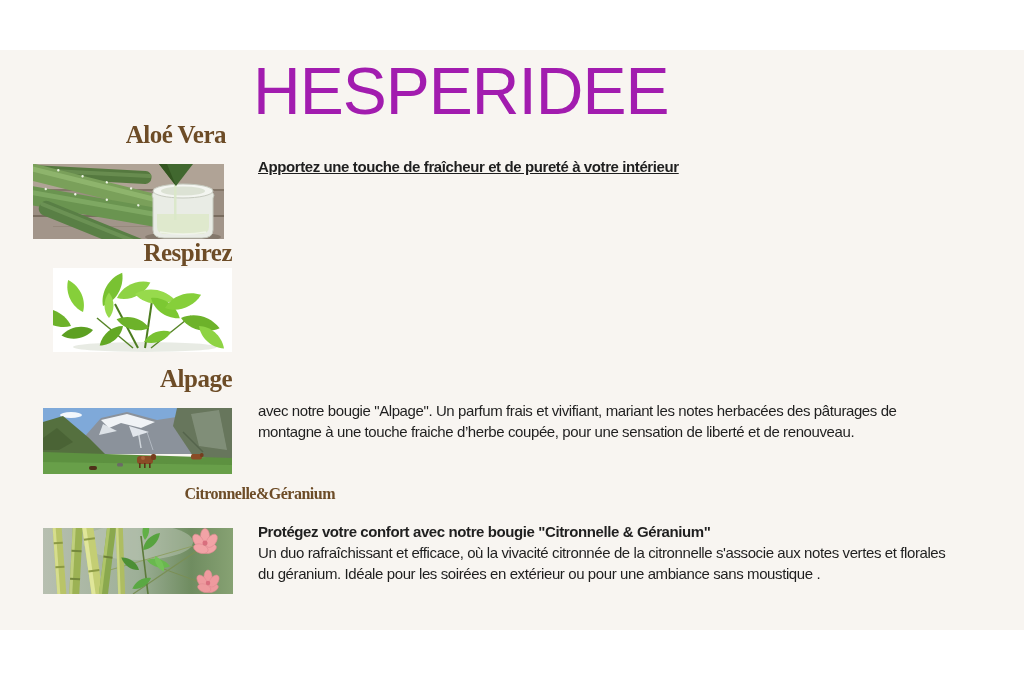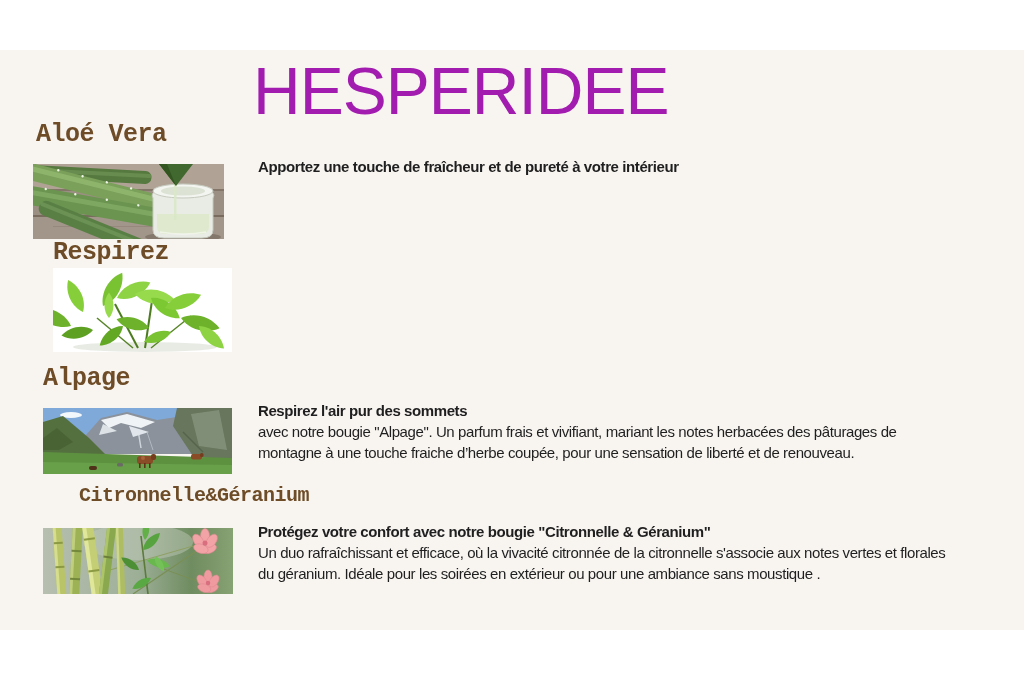--- a/index.html
+++ b/index.html
@@ -10,40 +10,40 @@
   .band{
     position:absolute;left:0;top:50px;width:1024px;height:580px;
     background:#f8f5f1;
   }
   .page-title{
     position:absolute;left:253px;top:58px;
     font-size:66px;font-weight:400;color:#a21caf;letter-spacing:-1px;
     line-height:1;white-space:nowrap;
   }
   .sec-heading{
-    position:absolute;text-align:left;
-    font-family:Liberation Mono, monospace;font-weight:700;
+    position:absolute;text-align:right;
+    font-family:Liberation Serif, serif;font-weight:700;
     font-size:25px;line-height:1;color:#6d4c27;letter-spacing:-0.5px;
     white-space:nowrap;
   }
   .h-1{left:36px;width:190px;top:122px;}
   .h-2{left:53px;width:179px;top:240px;}
   .h-3{left:43px;width:189px;top:366px;}
-  .h-4{left:63px;width:272px;top:486px;font-size:20px;margin-left:16px;}
+  .h-4{left:63px;width:272px;top:486px;font-size:16px;}
   .sec-image{position:absolute;overflow:hidden;}
   .img-1{left:33px;top:164px;width:191px;height:75px;}
   .img-2{left:53px;top:268px;width:179px;height:84px;background:#ffffff;}
   .img-3{left:43px;top:408px;width:189px;height:66px;}
   .img-4{left:43px;top:528px;width:190px;height:66px;}
   .sec-image svg{display:block;}
   .sec-text{
     position:absolute;left:258px;width:705px;
     font-size:15px;line-height:21px;letter-spacing:-0.4px;color:#1f1f1f;
   }
-  .t-1{top:156px;}
+  .t-1{top:156px;text-decoration:underline;}
   .t-2{top:272px;}
   .t-3{top:400px;}
   .t-4{top:521px;}
   .sec-lead{font-weight:700;}
   .brown-text{color:#5b4733;}
 </style>
 </head>
 <body>
 
 <div class="band"></div>
@@ -157,21 +157,20 @@
       <rect x="106" y="55" width="1.6" height="5" fill="#5e3318"></rect>
       <circle cx="100" cy="50" r="2" fill="#a8653a"></circle>
     </g>
     <rect x="148" y="46" width="11" height="5.5" rx="2" fill="#8a4c26"></rect>
     <rect x="157" y="45" width="3.5" height="4" rx="1.5" fill="#753d1d"></rect>
     <rect x="46" y="58" width="8" height="4" rx="2" fill="#4f3019"></rect>
     <rect x="74" y="55" width="6" height="3.5" rx="1.5" fill="#6b6b66"></rect>
   </svg>
 </div>
 <div class="sec-text t-3">
-  <div class="sec-lead">Respirez l'air pur des sommets</div>
   <div class="sec-body">avec notre bougie "Alpage". Un parfum frais et vivifiant, mariant les notes herbacées des pâturages de montagne à une touche fraiche d’herbe coupée, pour une sensation de liberté et de renouveau.</div>
 </div>
 
 <div class="sec-heading h-4">Citronnelle&amp;Géranium</div>
 <div class="sec-image img-4">
   <svg width="190" height="66" viewBox="0 0 190 66" xmlns="http://www.w3.org/2000/svg">
     <defs>
       <linearGradient id="cg" x1="0" y1="0" x2="1" y2="0">
         <stop offset="0" stop-color="#b7bfb0"></stop>
         <stop offset="0.5" stop-color="#9daf97"></stop>

